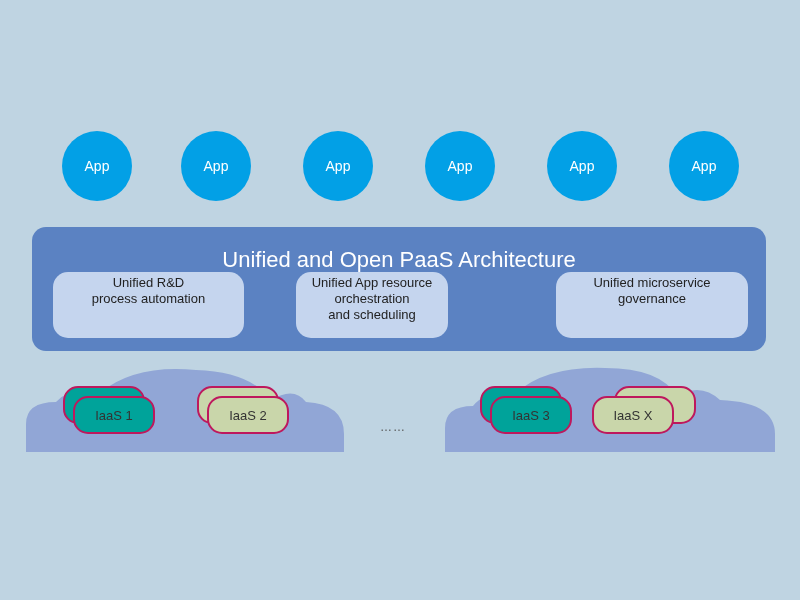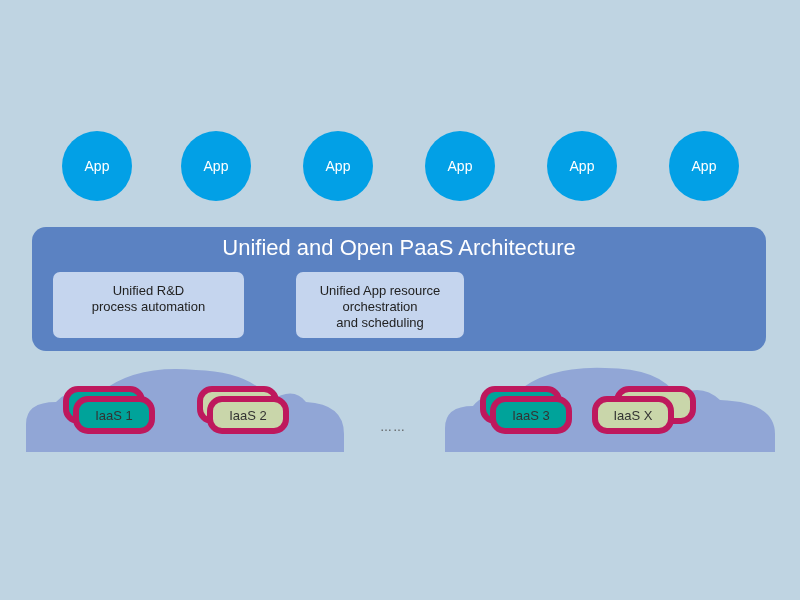--- a/index.html
+++ b/index.html
@@ -12,32 +12,32 @@
       position: absolute; width: 70px; height: 70px; border-radius: 50%;
       background: #02a0e6; color: #fff; font-size: 14px;
       display: flex; align-items: center; justify-content: center;
       top: 131px;
     }
     .paas {
       position: absolute; left: 32px; top: 227px; width: 734px; height: 124px;
       background: #5b82c2; border-radius: 14px;
     }
     .paas-title {
-      position: absolute; left: 0; right: 0; top: 8px; text-align: center;
+      position: absolute; left: 0; right: 0; top: 20px; text-align: center;
       color: #fff; font-size: 22px;
     }
     .module {
       position: absolute; top: 45px; height: 66px; background: #c5d5ee;
-      border-radius: 7px; color: #222; font-size: 13px; text-align: center;
-      display: flex; justify-content: center; padding-top: 11px; box-sizing: border-box;
+      border-radius: 15px; color: #222; font-size: 13px; text-align: center;
+      display: flex; justify-content: center; padding-top: 3px; box-sizing: border-box;
       line-height: 16px; white-space: pre-line;
     }
     .cloud { position: absolute; }
     .card {
-      position: absolute; width: 82px; height: 38px; border: 6px solid #be185d;
+      position: absolute; width: 82px; height: 38px; border: 2px solid #be185d;
       border-radius: 15px; box-sizing: border-box;
       display: flex; align-items: center; justify-content: center;
       font-size: 13px; color: #333;
     }
     .teal { background: #00a39a; }
     .sage { background: #c9d6aa; }
     .dots {
       position: absolute; left: 380px; top: 420px; font-size: 12px; color: #555;
       letter-spacing: 1px;
     }
@@ -49,23 +49,25 @@
 <div class="app" style="left:181px">App</div>
 <div class="app" style="left:303px">App</div>
 <div class="app" style="left:425px">App</div>
 <div class="app" style="left:547px">App</div>
 <div class="app" style="left:669px">App</div>
 
 <div class="paas">
   <div class="paas-title">Unified and Open PaaS Architecture</div>
   <div class="module" style="left:21px; width:191px;">Unified R&amp;D
 process automation</div>
-  <div class="module" style="left:264px; width:168px;">Unified App resource
+  <div class="module" style="left:264px; width:152px;">Unified App resource
 orchestration
 and scheduling</div>
+  <div class="module" style="left:524px; width:192px;">Unified microservice
+governance</div>
 </div>
 
 <svg class="cloud" style="left:26px; top:364px;" width="320" height="88" viewBox="0 0 320 88">
   <path fill="#91a6d6" d="M0,88 L0,60 Q0,38 30,38 Q45,22 75,28 Q110,0 170,6 Q225,8 245,36 Q268,22 280,38 Q318,40 318,70 L318,88 Z"></path>
 </svg>
 
 <svg class="cloud" style="left:445px; top:364px;" width="330" height="88" viewBox="0 0 330 88">
   <path fill="#91a6d6" d="M0,88 L0,64 Q0,42 28,42 Q40,26 70,30 Q100,2 160,4 Q215,4 232,32 Q256,18 275,36 Q330,38 330,70 L330,88 Z"></path>
 </svg>
 

